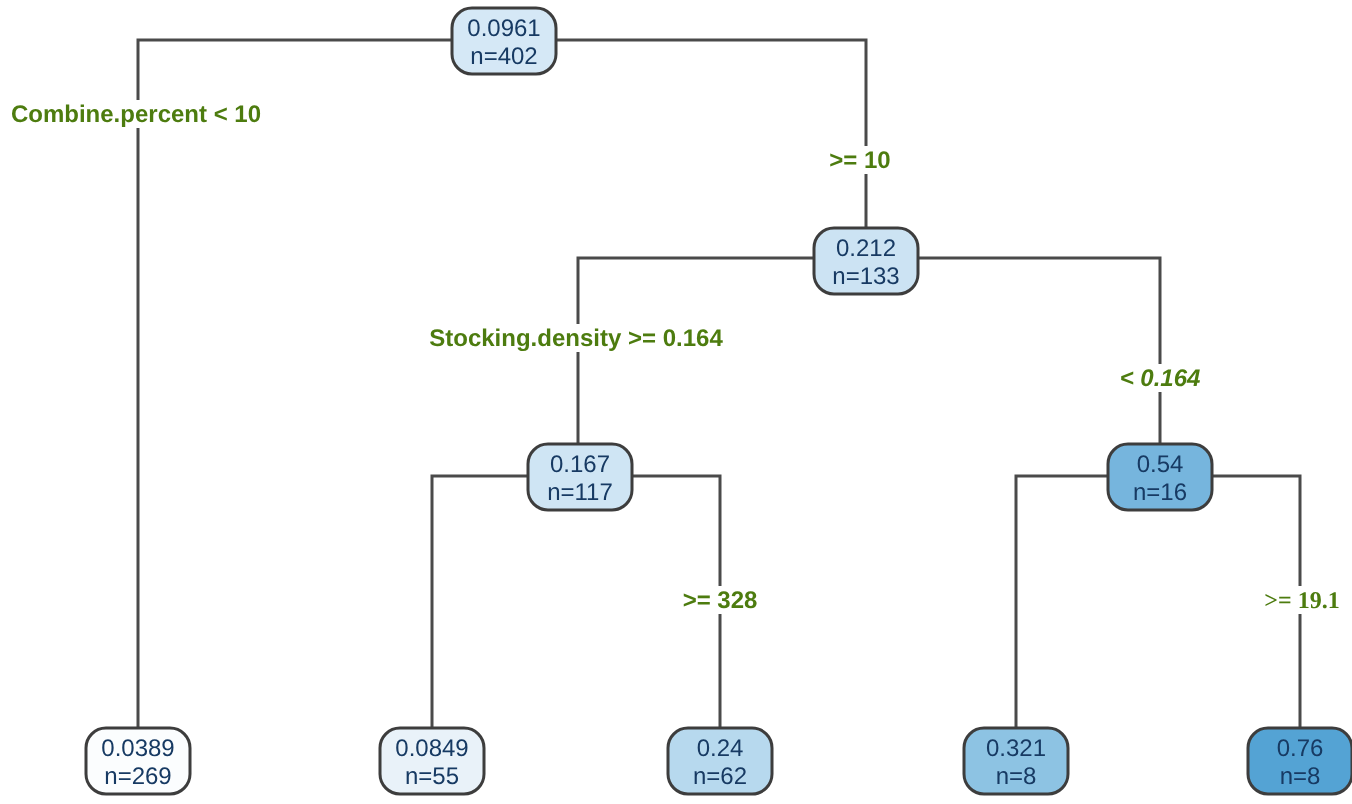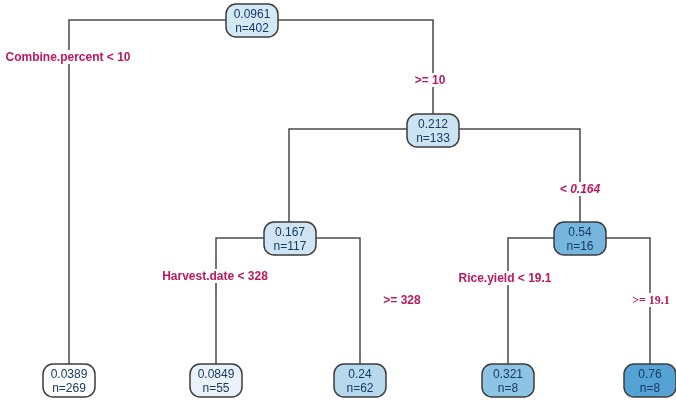--- a/index.html
+++ b/index.html
@@ -36,21 +36,21 @@
     text-anchor: middle;
   }
   .split-label {
     position: absolute;
     transform: translateX(-50%);
     white-space: nowrap;
     background: #ffffff;
     padding: 0 3px;
     font-size: 12px;
     font-weight: bold;
-    color: #be185d;
+    color: #4d7c0f;
     line-height: 14px;
   }
 </style>
 </head>
 <body>
 
 <div class="canvas">
 
   <svg class="tree-svg" width="676" height="402" viewBox="0 0 676 402">
 
@@ -95,19 +95,18 @@
     <text class="nodetext" x="508" y="378">0.321</text>
     <text class="nodetext" x="508" y="392">n=8</text>
 
     <rect class="nodebox" x="624" y="364" width="52" height="33" rx="10" fill="#54a3d4"></rect>
     <text class="nodetext" x="650" y="378">0.76</text>
     <text class="nodetext" x="650" y="392">n=8</text>
   </svg>
 
   <div class="split-label" style="left:68px;  top:50px;">Combine.percent &lt; 10</div>
   <div class="split-label" style="left:430px; top:73px;">&gt;= 10</div>
+  <div class="split-label" style="left:288px; top:162px;">Stocking.density &gt;= 0.164</div>
   <div class="split-label" style="left:580px; top:182px;font-style:italic;">&lt; 0.164</div>
-  <div class="split-label" style="left:215px; top:269px;">Harvest.date &lt; 328</div>
-  <div class="split-label" style="left:360px; top:293px;margin-left:42px;">&gt;= 328</div>
-  <div class="split-label" style="left:505px; top:271px;">Rice.yield &lt; 19.1</div>
+  <div class="split-label" style="left:360px; top:293px;">&gt;= 328</div>
   <div class="split-label" style="left:651px; top:293px;font-family:Liberation Serif, serif;">&gt;= 19.1</div>
 
 </div>
 
 </body></html>

